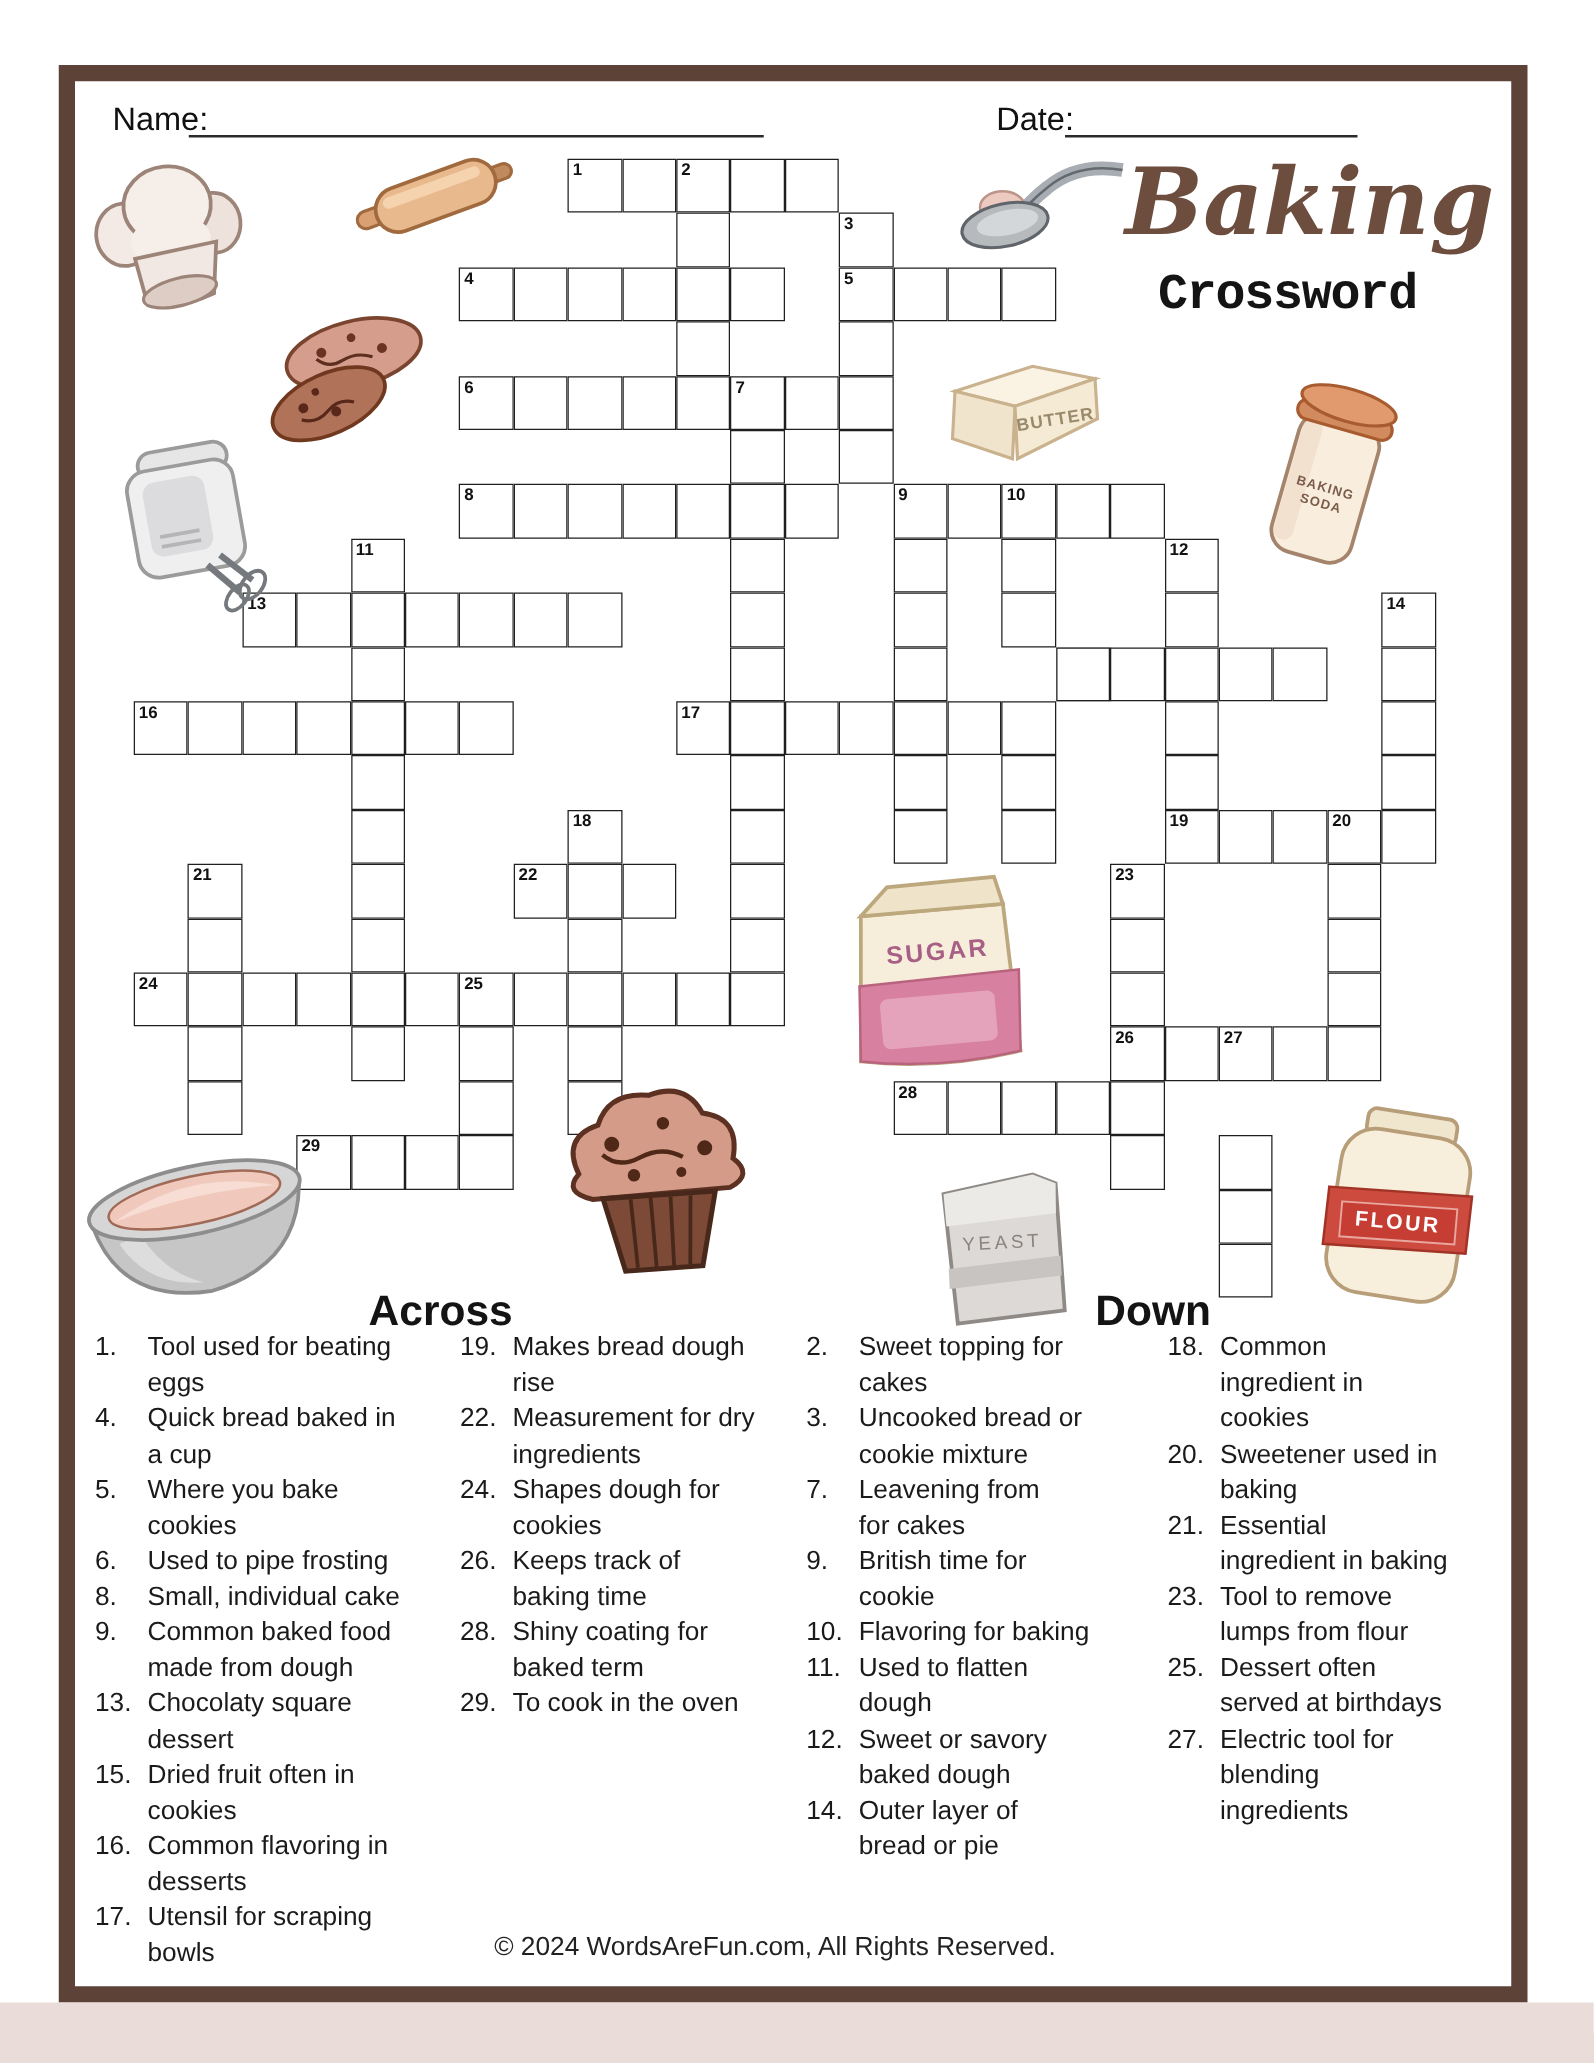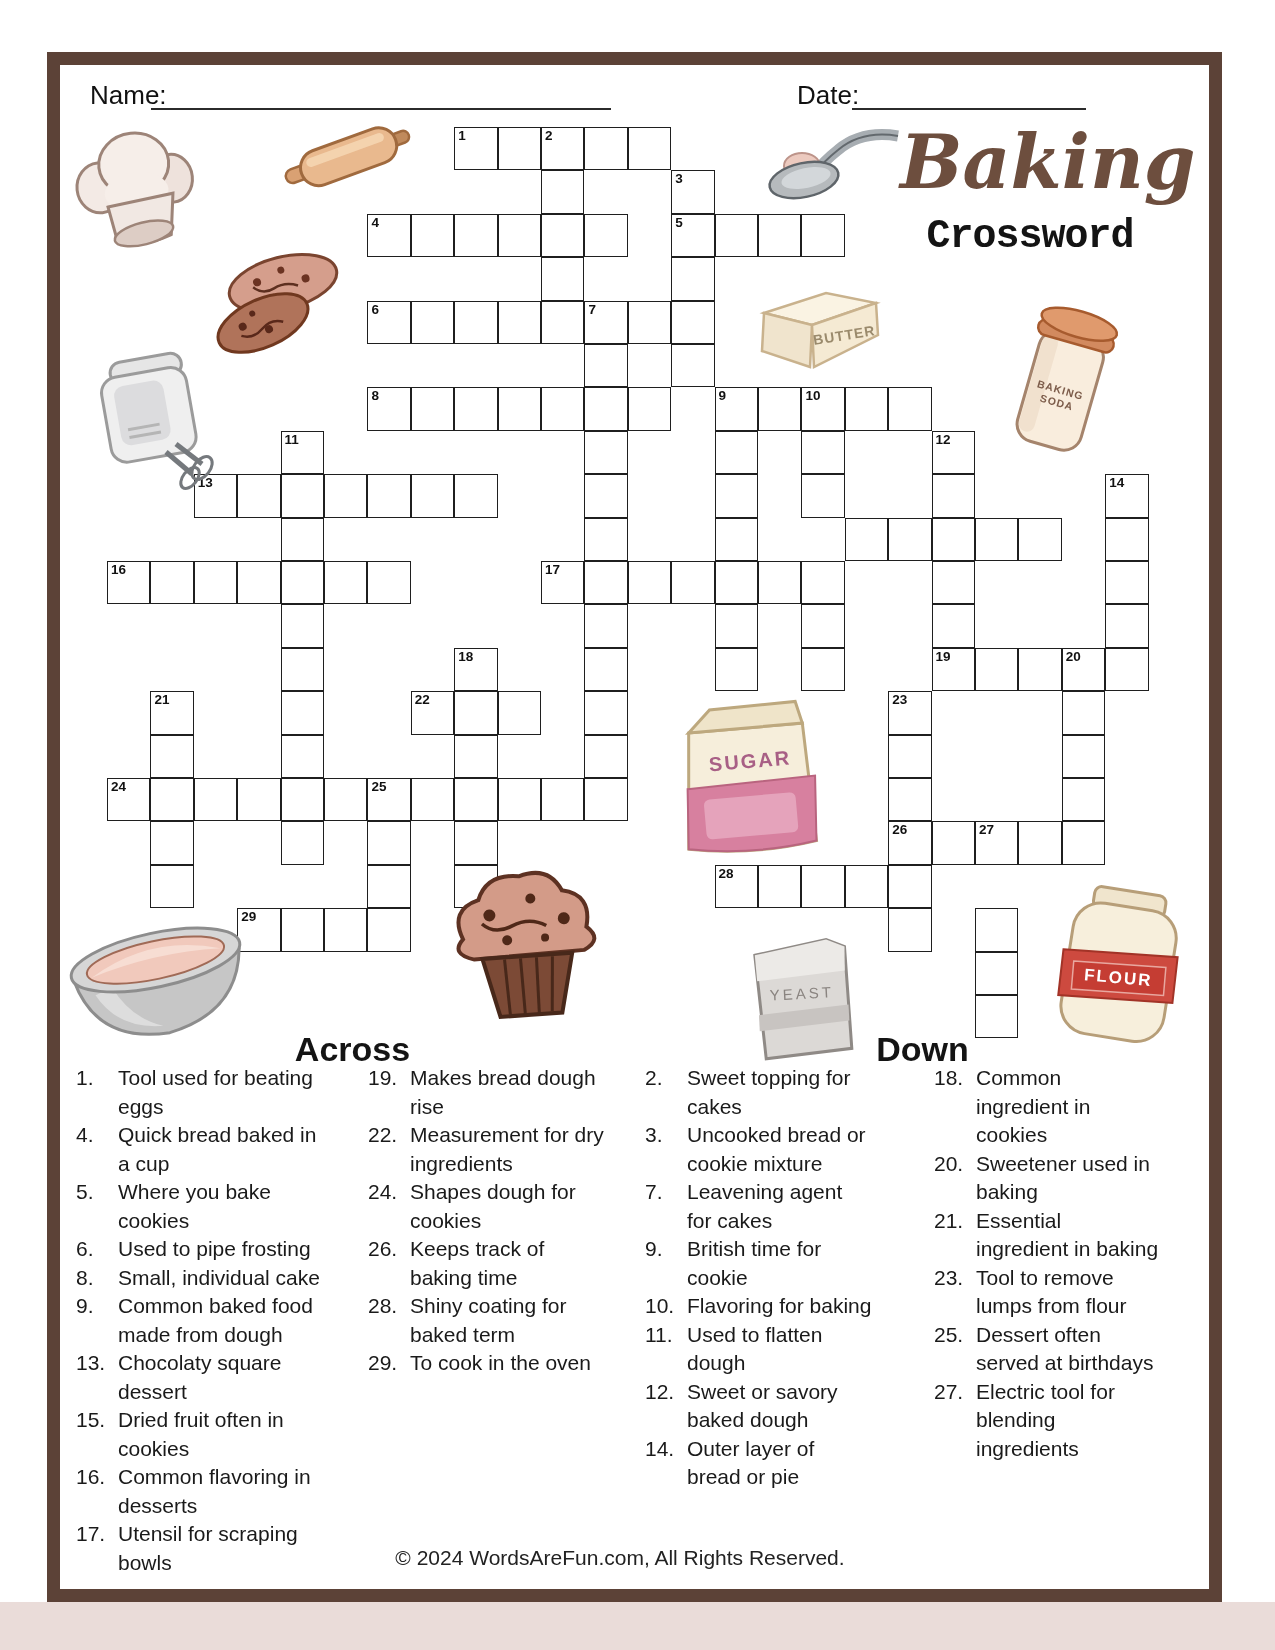--- a/index.html
+++ b/index.html
@@ -487,21 +487,21 @@
       <span class="ctext">Sweet topping for
 cakes</span>
     </li>
     <li>
       <span class="cnum">3.</span>
       <span class="ctext">Uncooked bread or
 cookie mixture</span>
     </li>
     <li>
       <span class="cnum">7.</span>
-      <span class="ctext">Leavening agent
+      <span class="ctext">Leavening from
 for cakes</span>
     </li>
     <li>
       <span class="cnum">9.</span>
       <span class="ctext">British time for
 cookie</span>
     </li>
     <li>
       <span class="cnum">10.</span>
       <span class="ctext">Flavoring for baking</span>

